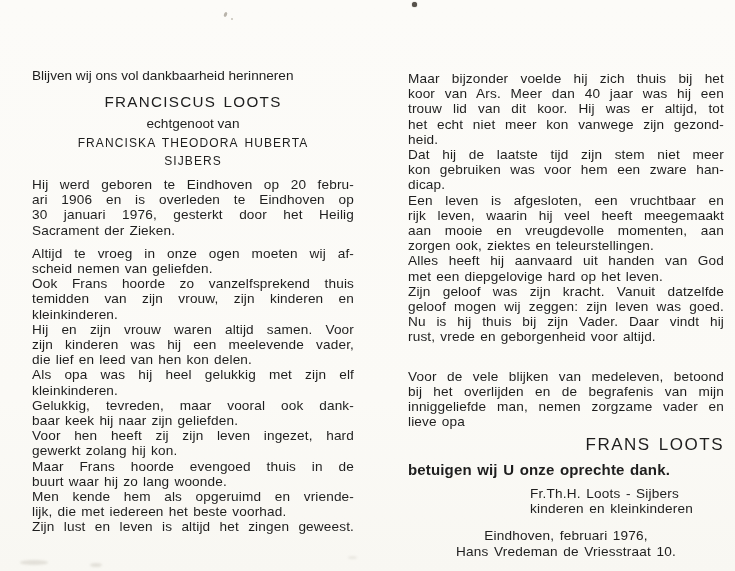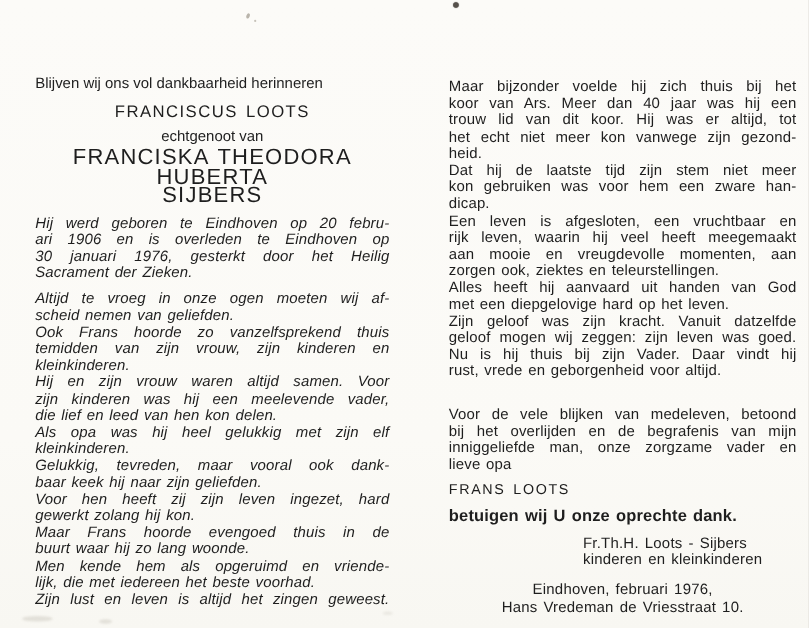--- a/index.html
+++ b/index.html
@@ -32,39 +32,39 @@
     text-align: center;
     font-size: 15.2px;
     line-height: 17px;
     letter-spacing: 1.3px;
     word-spacing: 2px;
   }
   .relation { margin-top: 6px; text-align: center; font-size: 13.6px; line-height: 15px; }
   .h-spouse {
     margin-top: 4px;
     text-align: center;
-    font-size: 20px;
+    font-size: 12px;
     line-height: 17.5px;
     letter-spacing: 1.1px;
     word-spacing: 2px;
   }
 
-  .left .bodytext { margin-top: 7px; font-style: italic; }
+  .left .bodytext { margin-top: 7px; }
   .left .para:first-child { margin-bottom: 8px; }
 
   .para { margin: 0; }
   .tline { text-align: justify; text-align-last: justify; }
   .tline.tlast { text-align-last: left; }
 
   .thanks { margin-top: 24px; }
   .thanks-name {
     margin-top: 7px;
     margin-bottom: 9px;
-    text-align: left;
-    font-size: 13px;
+    text-align: right;
+    font-size: 17px;
     line-height: 17px;
     letter-spacing: 1.5px;
     word-spacing: 2px;
   }
   .thanks-line { font-size: 15px; line-height: 15.2px; letter-spacing: 0.15px; word-spacing: 1.2px; font-weight: bold; }
   .signature {
     margin-top: 8px;
     margin-left: 122px;
     font-size: 13.6px;
     line-height: 15.8px;
@@ -187,21 +187,21 @@
             <div class="tline">Zijn geloof was zijn kracht. Vanuit datzelfde</div>
             <div class="tline">geloof mogen wij zeggen: zijn leven was goed.</div>
             <div class="tline">Nu is hij thuis bij zijn Vader. Daar vindt hij</div>
             <div class="tline tlast">rust, vrede en geborgenheid voor altijd.</div>
           </div>
         </div>
       <div class="bodytext thanks">
           <div class="para">
             <div class="tline">Voor de vele blijken van medeleven, betoond</div>
             <div class="tline">bij het overlijden en de begrafenis van mijn</div>
-            <div class="tline">inniggeliefde man, onze zorgzame vader en</div>
+            <div class="tline">inniggeliefde man, nemen zorgzame vader en</div>
             <div class="tline tlast">lieve opa</div>
           </div>
         </div>
       <div class="thanks-name">FRANS LOOTS</div>
       <div class="thanks-line">betuigen wij U onze oprechte dank.</div>
       <div class="signature">
         <div>Fr.Th.H. Loots - Sijbers</div>
         <div>kinderen en kleinkinderen</div>
       </div>
       <div class="footer">

